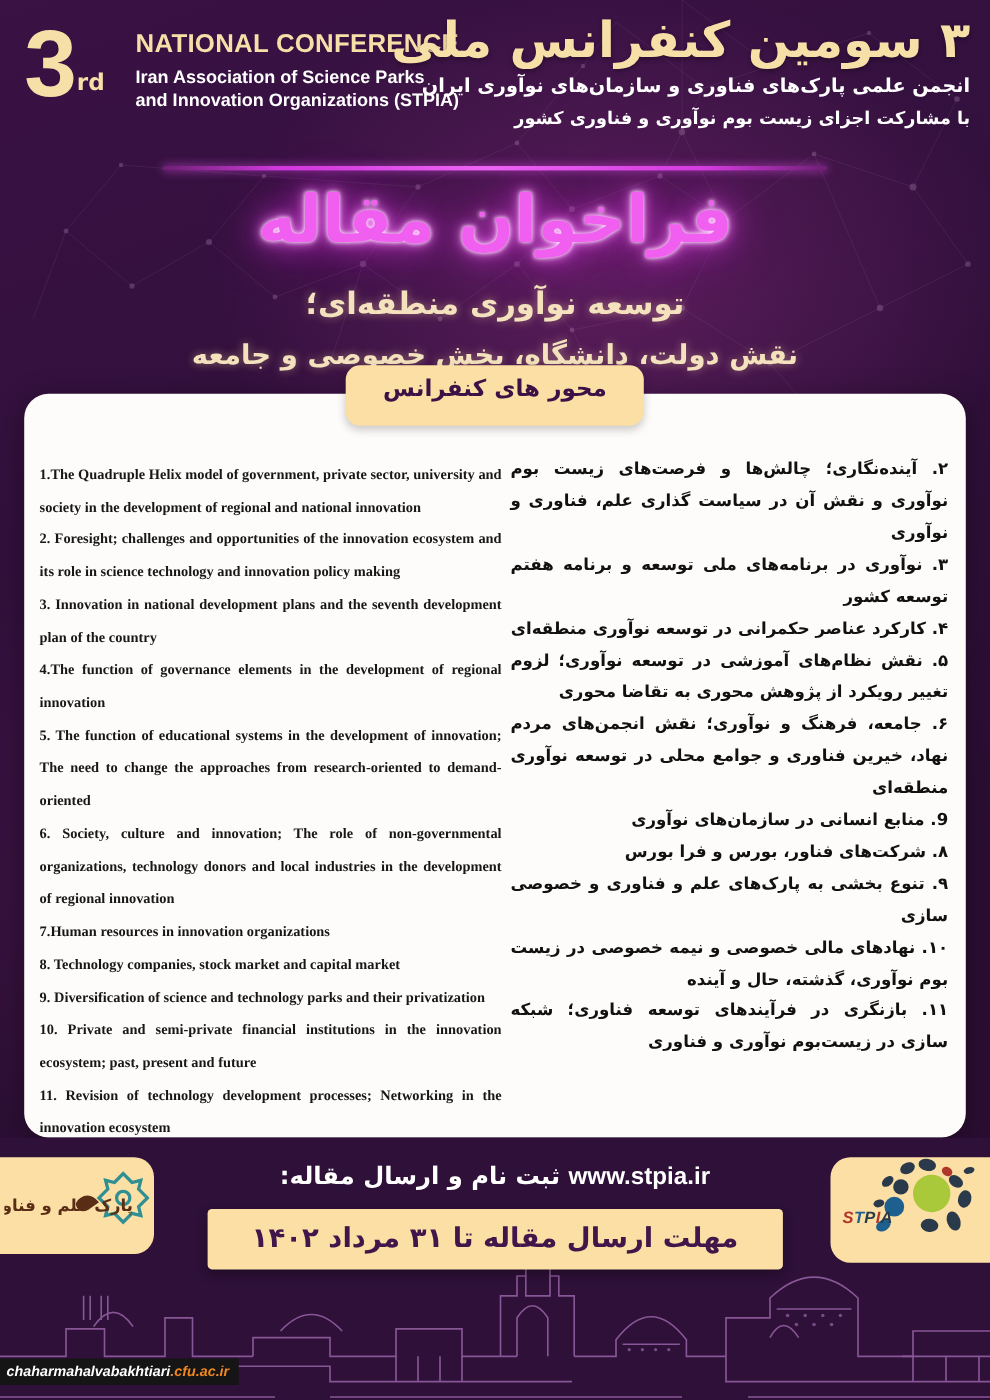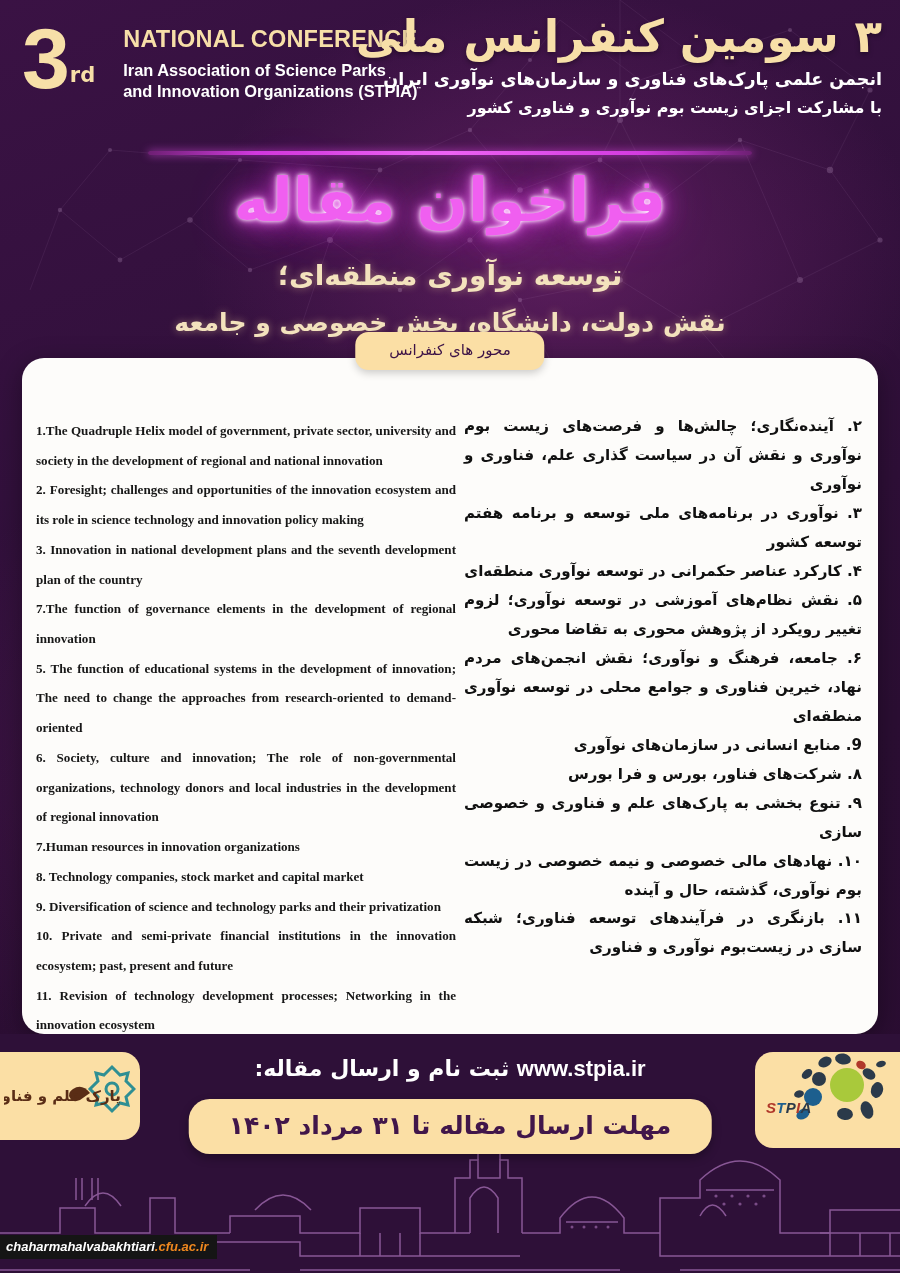--- a/index.html
+++ b/index.html
@@ -77,22 +77,22 @@
   
   .card{
     position:absolute;left:22px;top:358px;width:856px;height:676px;
     background:#fdfcfa;border-radius:22px;
     box-shadow:0 6px 26px rgba(0,0,0,.35);
   }
   .badge{
     position:absolute;left:50%;transform:translateX(-50%);
     top:-26px;
     background:#fbdfa5;color:#3c1246;
-    font-size:15px;font-weight:400;direction:rtl;
-    padding:9px 34px 11px;border-radius:13px;white-space:nowrap;
+    font-size:21px;font-weight:700;direction:rtl;
+    padding:9px 34px 22px;border-radius:13px;white-space:nowrap;
     box-shadow:0 3px 8px rgba(0,0,0,.2);
   }
   .cols{position:absolute;left:0;top:58px;width:856px;height:612px;}
   .col-en{
     position:absolute;left:14px;top:0;width:420px;
     font-family:"Liberation Serif","DejaVu Serif",serif;
     font-size:13.1px;font-weight:700;color:#171717;
     text-align:justify;line-height:2.27;
   }
   .col-en .it{margin:0;text-align:justify;}
@@ -110,21 +110,21 @@
   .skyline{position:absolute;left:0;bottom:0;width:900px;height:135px;opacity:.95;}
   .regline{
     position:absolute;top:22px;left:0;width:900px;text-align:center;
     direction:rtl;color:#ffffff;font-size:22px;font-weight:700;white-space:nowrap;
   }
   .regline .url{font-family:"Liberation Sans",sans-serif;direction:ltr;display:inline-block;}
   .deadline{
     position:absolute;top:1099px;left:50%;transform:translateX(-50%);
     background:#fbdfa5;color:#41164a;
     font-size:25px;font-weight:700;direction:rtl;
-    padding:12px 40px 14px;border-radius:21px;white-space:nowrap;
+    padding:12px 40px 14px;border-radius:4px;white-space:nowrap;
     box-shadow:0 4px 10px rgba(0,0,0,.3);
     z-index:6;
   }
   
   .logo-left{
     position:absolute;left:0;top:1052px;width:140px;height:88px;
     background:#fbdfa5;border-radius:0 18px 18px 0;z-index:6;
     display:flex;align-items:center;justify-content:center;
   }
   .logo-right{
@@ -217,21 +217,21 @@
     <div class="theme2">نقش دولت، دانشگاه، بخش خصوصی و جامعه</div>
   </div>
 
   <div class="card">
     <div class="badge">محور های کنفرانس</div>
     <div class="cols">
       <div class="col-en">
         <p class="it">1.The Quadruple Helix model of government, private sector, university and society in the development of regional and national innovation</p>
         <p class="it">2. Foresight; challenges and opportunities of the innovation ecosystem and its role in science technology and innovation policy making</p>
         <p class="it"> 3. Innovation in national development plans and the seventh development plan of the country</p>
-        <p class="it">7.The function of governance elements in the development of regional innovation</p>
+        <p class="it">4.The function of governance elements in the development of regional innovation</p>
         <p class="it">5. The function of educational systems in the development of innovation; The need to change the approaches from research-oriented to demand-oriented</p>
         <p class="it">6. Society, culture and innovation; The role of non-governmental organizations, technology donors and local industries in the development of regional innovation</p>
         <p class="it">7.Human resources in innovation organizations</p>
         <p class="it">8. Technology companies, stock market and capital market</p>
         <p class="it">9. Diversification of science and technology parks and their privatization</p>
         <p class="it">10. Private and semi-private financial institutions in the innovation ecosystem; past, present and future</p>
         <p class="it">11. Revision of technology development processes; Networking in the innovation ecosystem</p>
       </div>
       <div class="col-fa">
         <p class="it">۲. آینده‌نگاری؛ چالش‌ها و فرصت‌های زیست بوم نوآوری و نقش آن در سیاست گذاری علم، فناوری و نوآوری</p>

